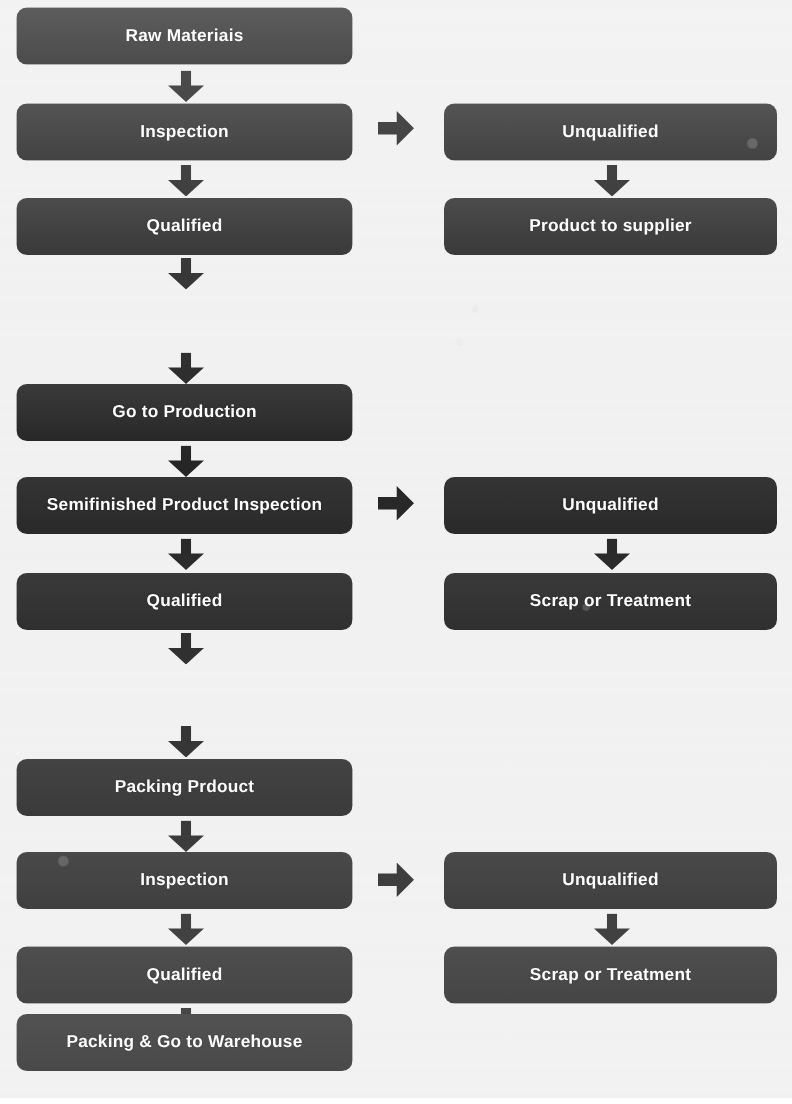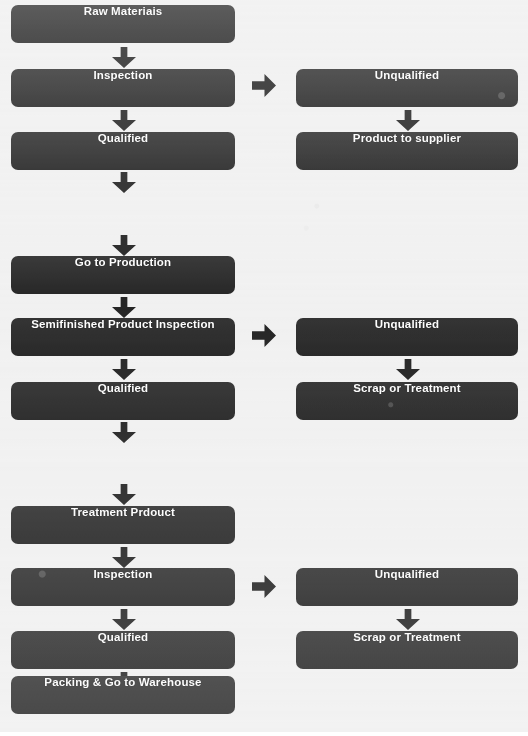--- a/index.html
+++ b/index.html
@@ -42,21 +42,21 @@
   }
 
   .node {
     position: absolute;
     box-sizing: border-box;
     height: 38px;
     border-radius: 7px;
     background: #1d1d1d;
     background-image: linear-gradient(180deg, #232323 0%, #1b1b1b 55%, #141414 100%);
     display: flex;
-    align-items: flex-start;
+    align-items: center;
     justify-content: center;
     color: #ffffff;
     font-size: 11.5px;
     font-weight: bold;
     letter-spacing: 0.15px;
     white-space: nowrap;
     text-shadow: 0 0 1px rgba(0,0,0,0.85);
   }
   .node.col-left  { left: 11px;  width: 224px; }
   .node.col-right { left: 296px; width: 222px; }
@@ -125,21 +125,21 @@
   <div class="node col-left" style="top:382px">
     <span>Qualified</span>
   </div>
 
   <div class="arrow-down on-left" style="top:422px"></div>
 
 
   <div class="arrow-down on-left" style="top:484px"></div>
 
   <div class="node col-left" style="top:506px">
-    <span>Treatment Prdouct</span>
+    <span>Packing Prdouct</span>
   </div>
 
   <div class="arrow-down on-left" style="top:547px"></div>
 
   <div class="node col-left" style="top:568px">
     <span>Inspection</span>
   </div>
 
   <div class="arrow-down on-left" style="top:609px"></div>
 

